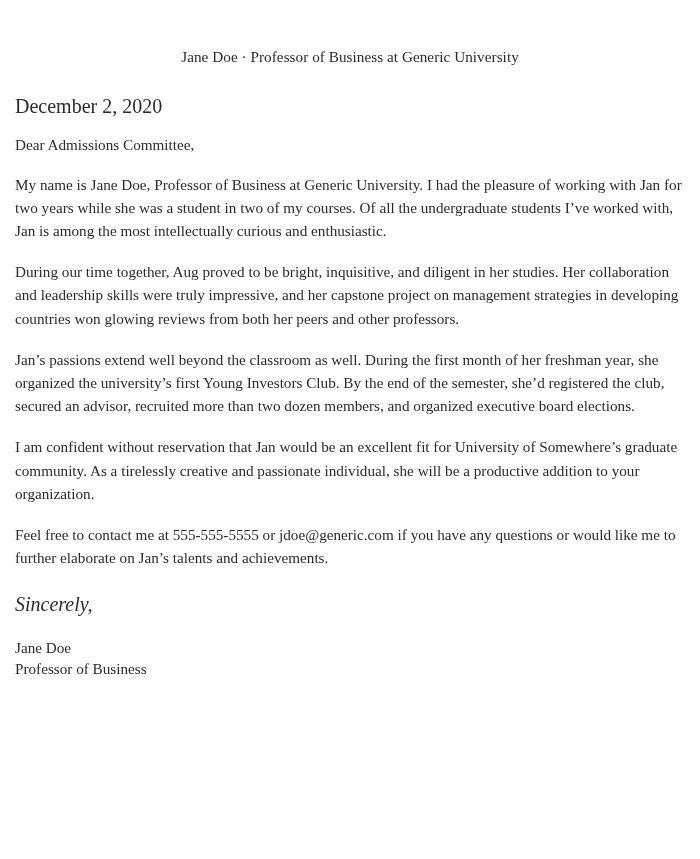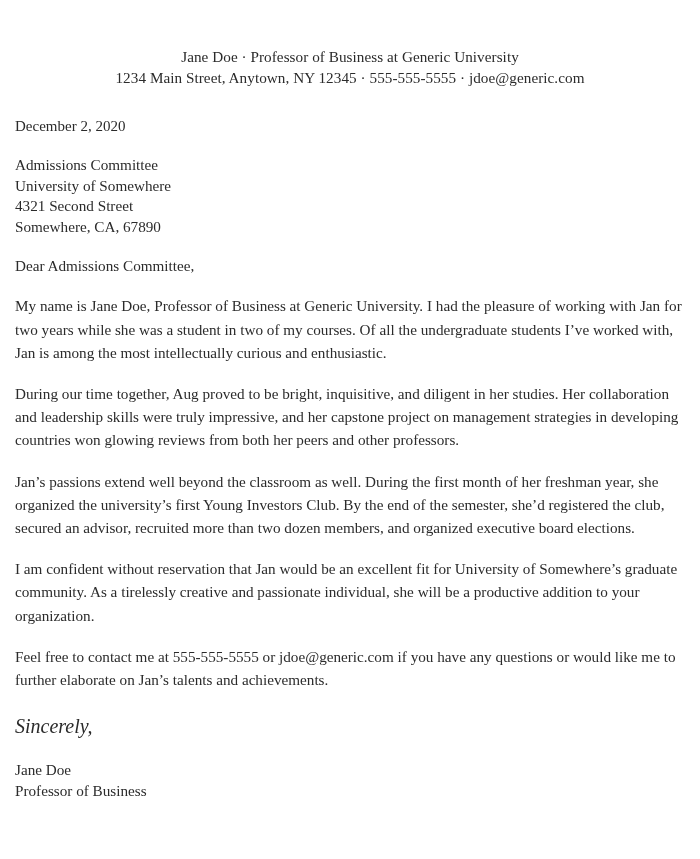--- a/index.html
+++ b/index.html
@@ -39,21 +39,21 @@
     white-space: nowrap;
   }
 
   .body-block {
     padding-left: 15px;
     padding-right: 16px;
   }
 
   .dateline {
     margin-top: 28px;
-    font-size: 15px;
+    font-size: 20px;
     line-height: 20px;
   }
 
   .inside-address {
     margin-top: 19px;
     font-size: 15.2px;
     line-height: 20.6px;
   }
   .inside-address .addr-line {
     display: block;
@@ -90,33 +90,26 @@
     white-space: nowrap;
   }
 </style>
 </head>
 <body>
 
 <div class="page">
 
   <header class="letterhead">
     <span class="lh-line">Jane Doe · Professor of Business at Generic University</span>
-    <span class="lh-line">1234 Main Street, Anytown, NY 12345  · 555-555-5555 · jdoe@generic.com</span>
   </header>
 
   <div class="body-block">
 
     <div class="dateline">December 2, 2020</div>
 
-    <div class="inside-address">
-      <span class="addr-line">Admissions Committee</span>
-      <span class="addr-line">University of Somewhere</span>
-      <span class="addr-line">4321 Second Street</span>
-      <span class="addr-line">Somewhere, CA, 67890</span>
-    </div>
 
     <div class="salutation">Dear Admissions Committee,</div>
 
     <p class="para">My name is Jane Doe, Professor of Business at Generic University. I had the pleasure of working with Jan for two years while she was a student in two of my courses. Of all the undergraduate students I’ve worked with, Jan is among the most intellectually curious and enthusiastic.</p>
     <p class="para">During our time together, Aug proved to be bright, inquisitive, and diligent in her studies. Her collaboration and leadership skills were truly impressive, and her capstone project on management strategies in developing countries won glowing reviews from both her peers and other professors.</p>
     <p class="para">Jan’s passions extend well beyond the classroom as well. During the first month of her freshman year, she organized the university’s first Young Investors Club. By the end of the semester, she’d registered the club, secured an advisor, recruited more than two dozen members, and organized executive board elections.</p>
     <p class="para">I am confident without reservation that Jan would be an excellent fit for University of Somewhere’s graduate community. As a tirelessly creative and passionate individual, she will be a productive addition to your organization.</p>
     <p class="para">Feel free to contact me at 555-555-5555 or jdoe@generic.com if you have any questions or would like me to further elaborate on Jan’s talents and achievements.</p>
 
     <div class="closing">Sincerely,</div>

